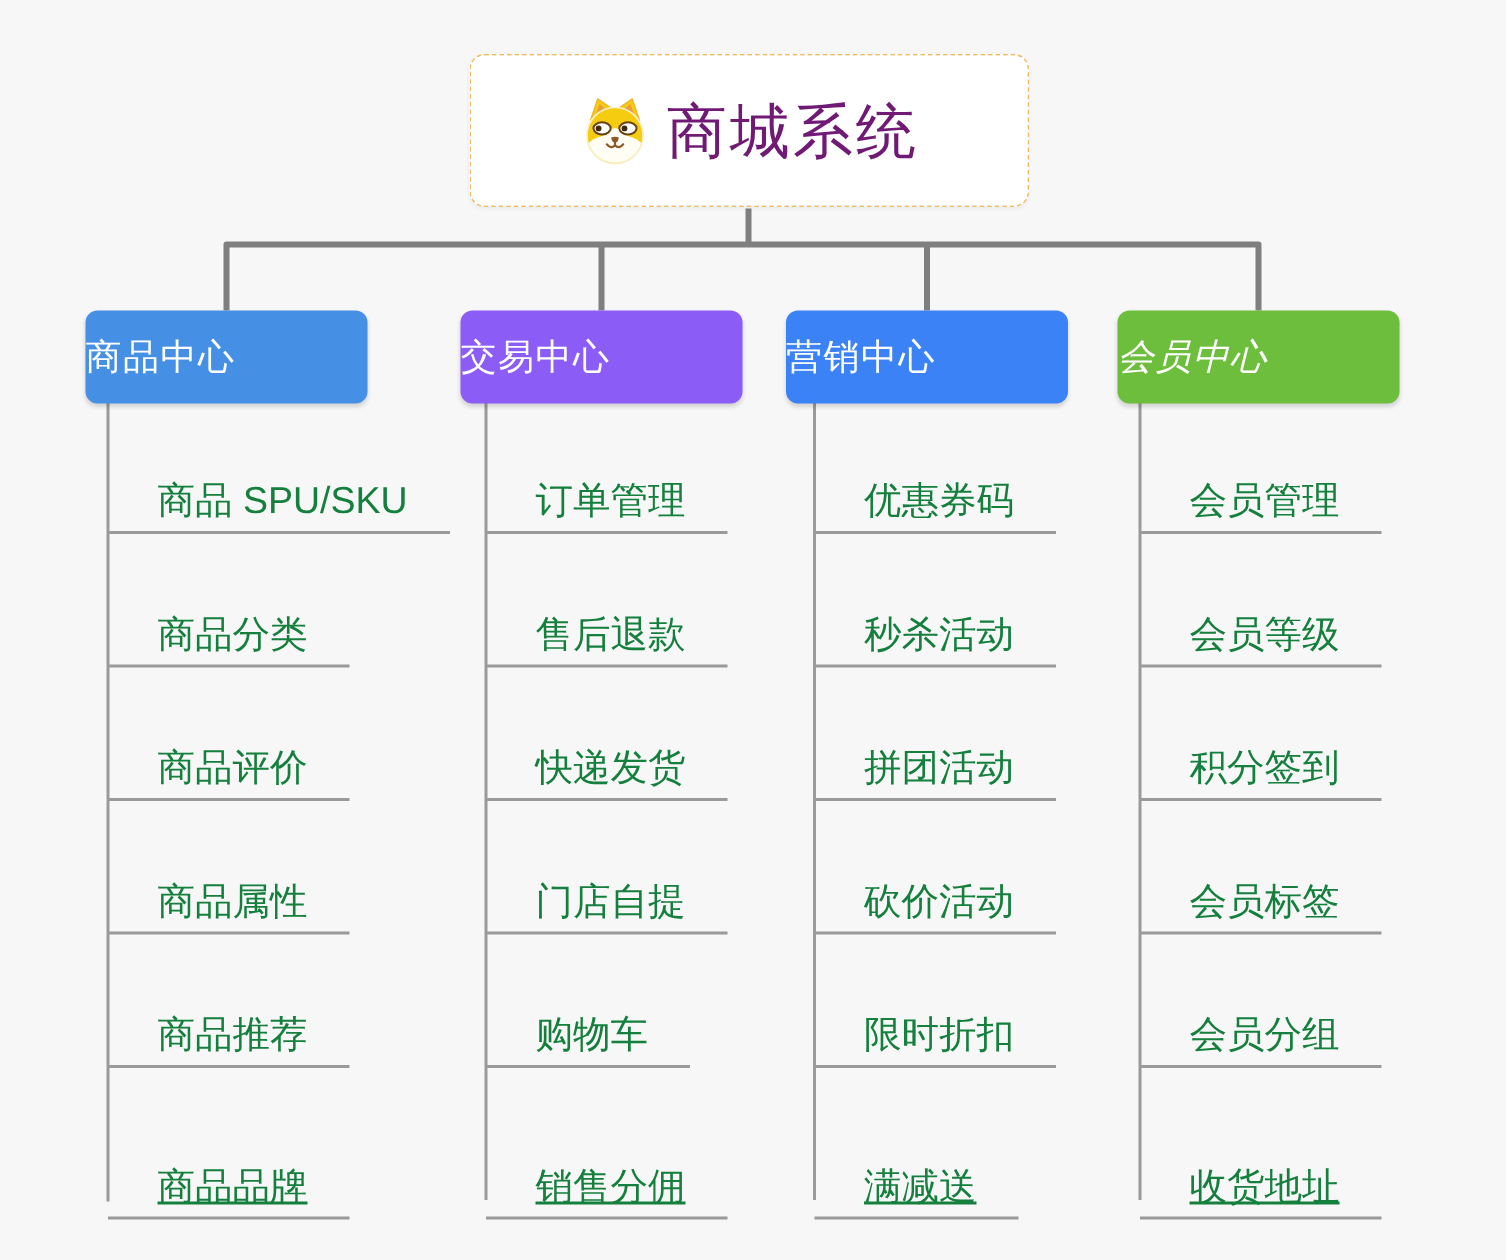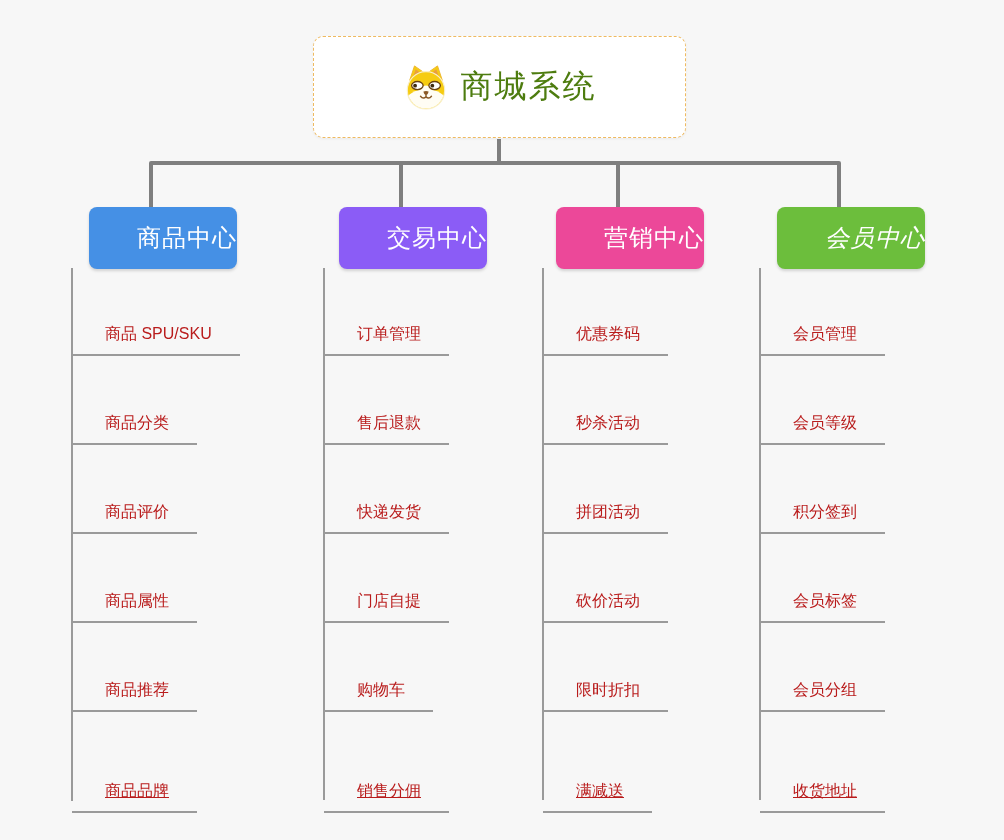--- a/index.html
+++ b/index.html
@@ -14,39 +14,39 @@
 
   
   .root{
     position:absolute;left:313px;top:36px;width:373px;height:102px;
     background:#FFFFFF;border:1px dashed #EFBA60;border-radius:10px;
     box-shadow:0 1px 3px rgba(0,0,0,0.05);
     display:flex;align-items:center;justify-content:center;gap:12px;
     box-sizing:border-box;cursor:pointer;
   }
   .root-title{
-    font-size:32px;font-weight:500;color:#4d7c0f;letter-spacing:2px;white-space:nowrap;
+    font-size:40px;font-weight:500;color:#701a75;letter-spacing:2px;white-space:nowrap;
   }
   .dog{width:46px;height:46px;display:inline-flex;}
 
   
   .branch{
-    position:absolute;top:207px;width:148px;height:62px;
-    border-radius:8px;display:flex;align-items:center;justify-content:flex-end;
-    box-shadow:0 2px 3px rgba(0,0,0,0.15);cursor:pointer;margin-left:32px;
+    position:absolute;top:207px;width:188px;height:62px;
+    border-radius:8px;display:flex;align-items:center;justify-content:flex-start;
+    box-shadow:0 2px 3px rgba(0,0,0,0.15);cursor:pointer;
   }
   .branch span{font-size:24px;color:#FFFFFF;letter-spacing:1px;white-space:nowrap;}
   .b0{left:57px;} .b1{left:307px;} .b2{left:524px;} .b3{left:745px;font-style:italic;}
 
   
   .col{position:absolute;top:269px;width:230px;height:535px;}
   .c0{left:72px;} .c1{left:324px;} .c2{left:543px;} .c3{left:760px;}
   .leaf{
     position:absolute;left:0;white-space:nowrap;
-    font-size:16px;line-height:26px;color:#b91c1c;
+    font-size:25px;line-height:26px;color:#15803d;
     padding:0 28px 7px 33px;
     border-bottom:2px solid #9A9A9A;
     width:-moz-fit-content;width:fit-content;cursor:pointer;
   }
   .i0{top:52px;} .i1{top:141px;} .i2{top:230px;} .i3{top:319px;} .i4{top:408px;} .i5{top:509px;text-decoration:underline;}
 </style>
 </head>
 <body>
 
 <div class="canvas">
@@ -91,21 +91,21 @@
     </span>
     <span class="root-title">商城系统</span>
   </div>
 
   <div class="branch b0" style="background: rgb(69, 144, 229);">
     <span>商品中心</span>
   </div>
   <div class="branch b1" style="background: #8b5cf6;">
     <span>交易中心</span>
   </div>
-  <div class="branch b2" style="background: #ec4899;">
+  <div class="branch b2" style="background: #3b82f6;">
     <span>营销中心</span>
   </div>
   <div class="branch b3" style="background: rgb(108, 190, 60);">
     <span>会员中心</span>
   </div>
 
   <div class="col c0">
     <div class="leaf i0">商品 SPU/SKU</div>
     <div class="leaf i1">商品分类</div>
     <div class="leaf i2">商品评价</div>

